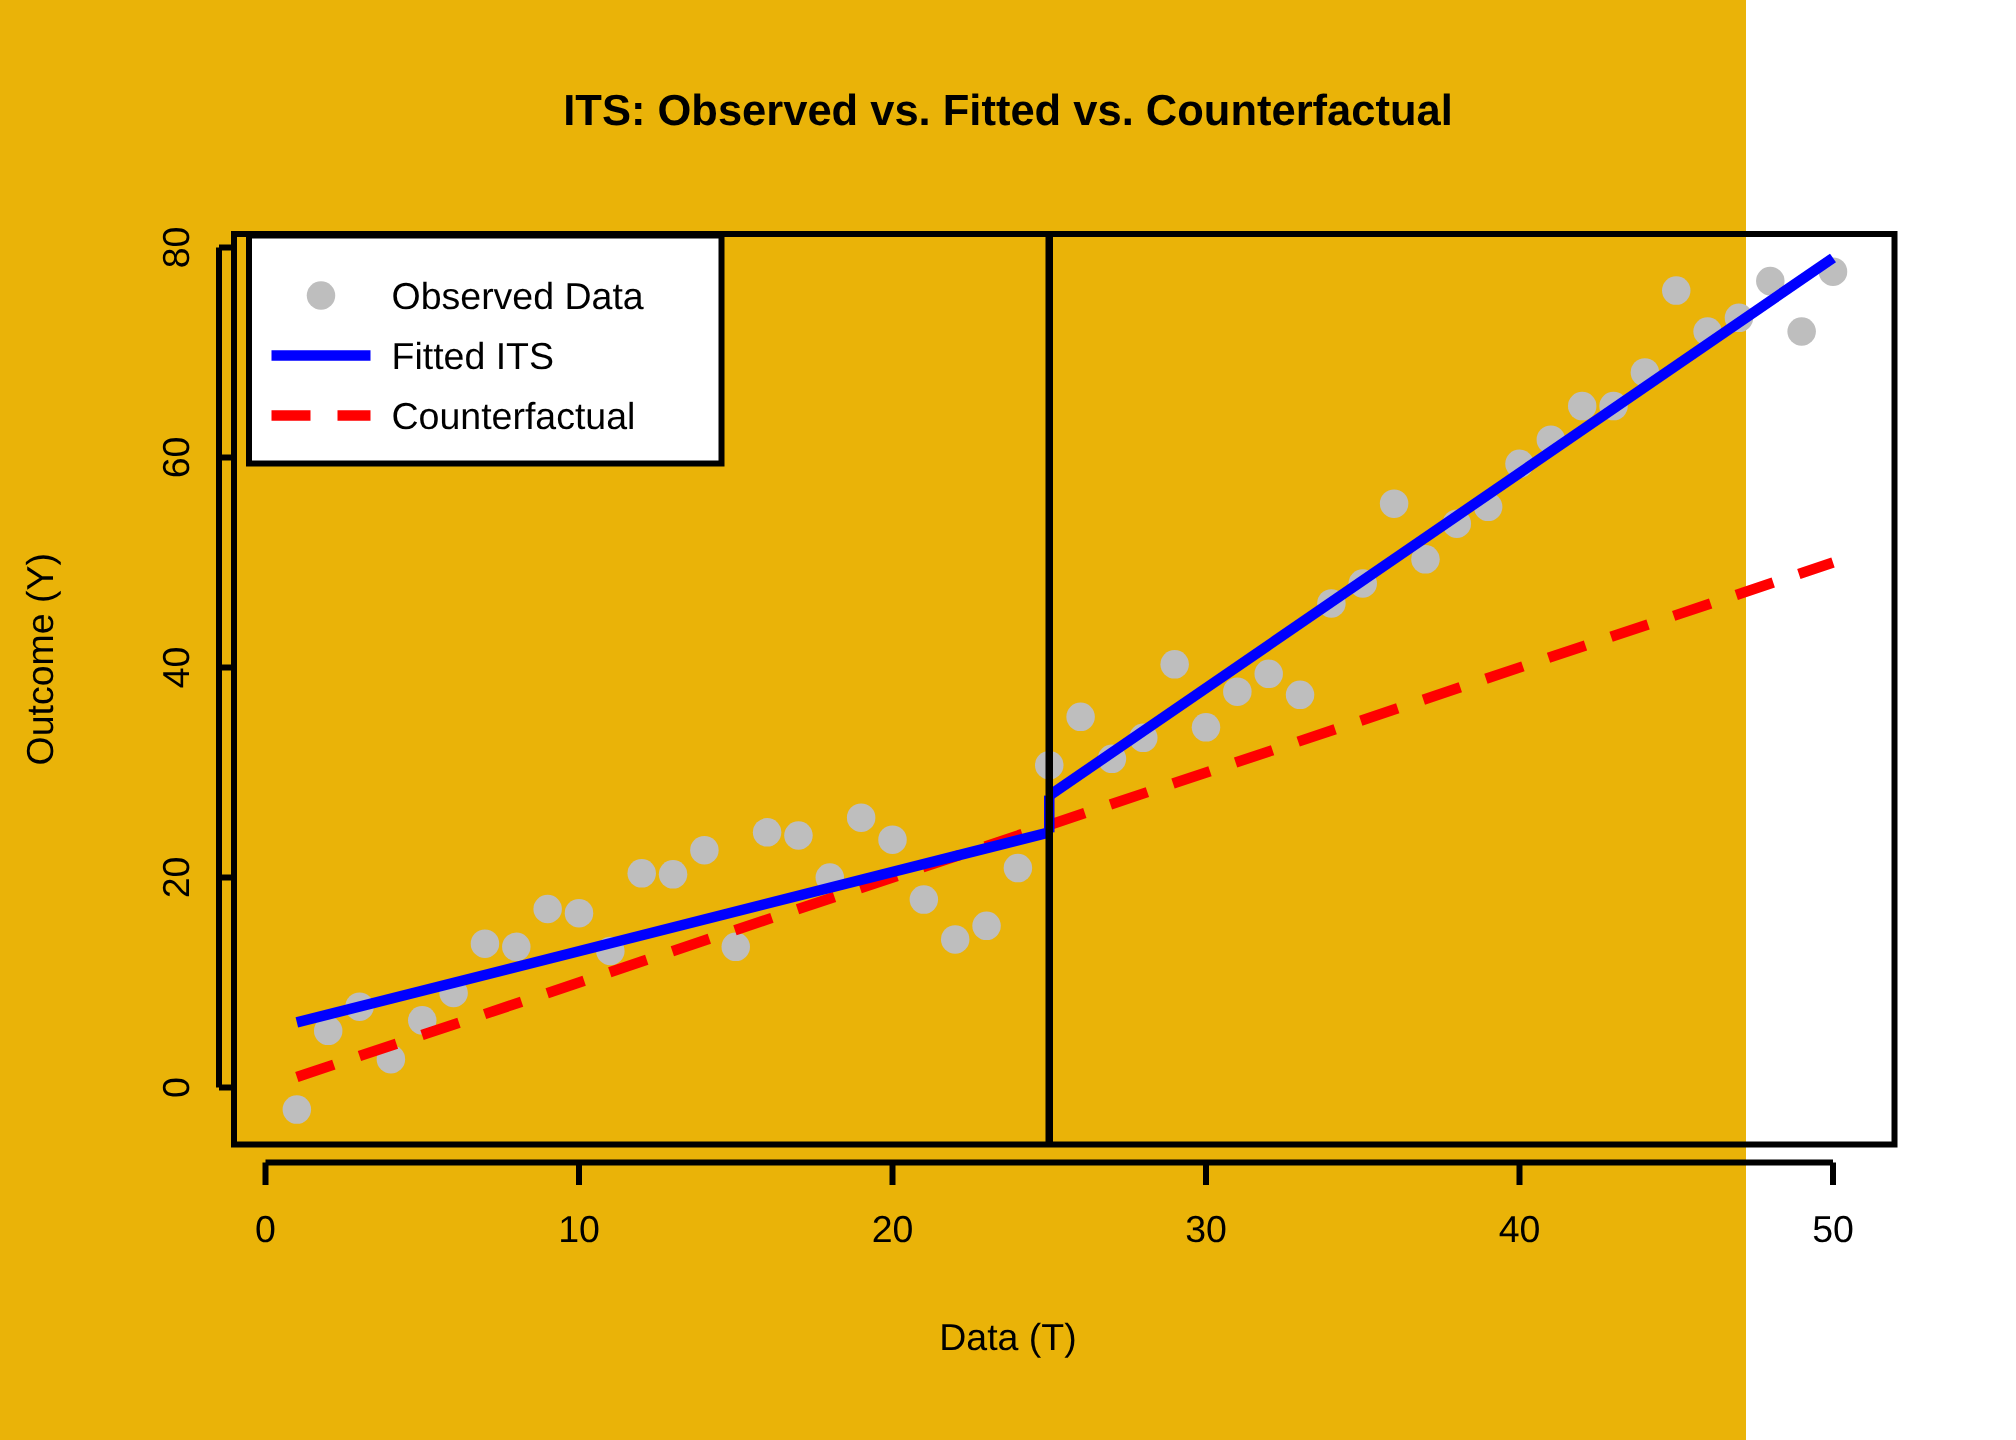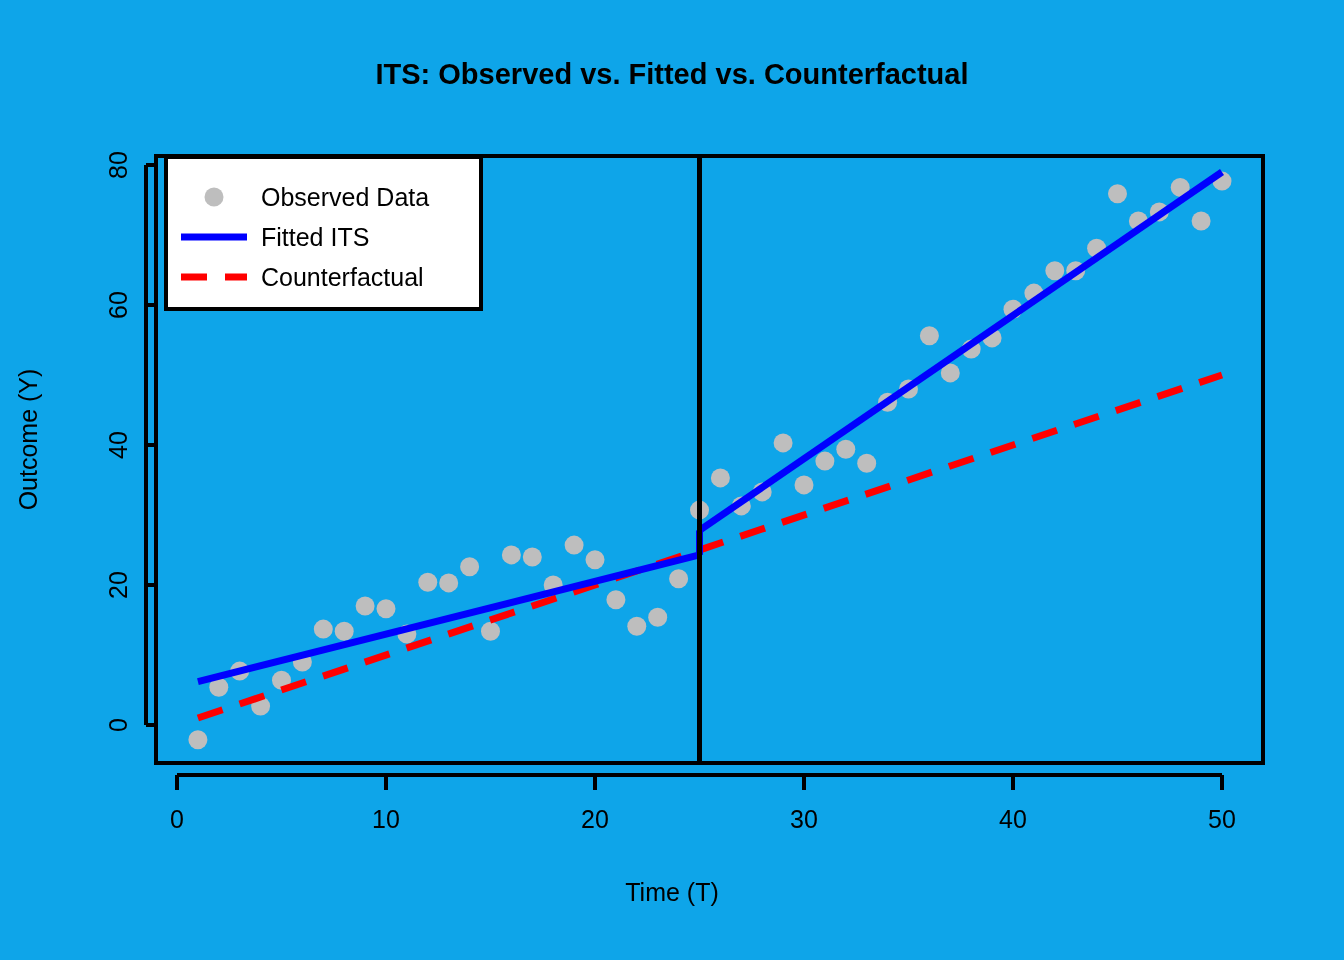--- a/index.html
+++ b/index.html
@@ -9,23 +9,23 @@
   }
   body {
     width: 1344px;
     height: 960px;
     font-family: "Liberation Sans", sans-serif;
     color: #000000;
     overflow: hidden;
   }
   #figure {
     position: relative;
-    width: 1344px;
+    width: 1164px;
     height: 960px;
-    background: #0ea5e9;
+    background: #eab308;
   }
   #chart-title {
     position: absolute;
     left: 0;
     top: 58px;
     width: 1344px;
     text-align: center;
     font-size: 29px;
     font-weight: bold;
     letter-spacing: 0px;
@@ -176,16 +176,16 @@
           <circle cx="214" cy="197" r="9.5" fill="#bebebe"></circle>
           <text x="261" y="206" class="legend-text">Observed Data</text>
           <line x1="181" y1="237" x2="247" y2="237" stroke="#0000ff" stroke-width="7"></line>
           <text x="261" y="246" class="legend-text">Fitted ITS</text>
           <line x1="181" y1="277" x2="247" y2="277" stroke="#ff0000" stroke-width="7" stroke-dasharray="26 18"></line>
           <text x="261" y="286" class="legend-text">Counterfactual</text>
         </g>
       </g>
   </svg>
 
-  <div id="x-axis-label">Time (T)</div>
+  <div id="x-axis-label">Data (T)</div>
   <div id="y-axis-label">Outcome (Y)</div>
 
 </div>
 
 </body></html>

